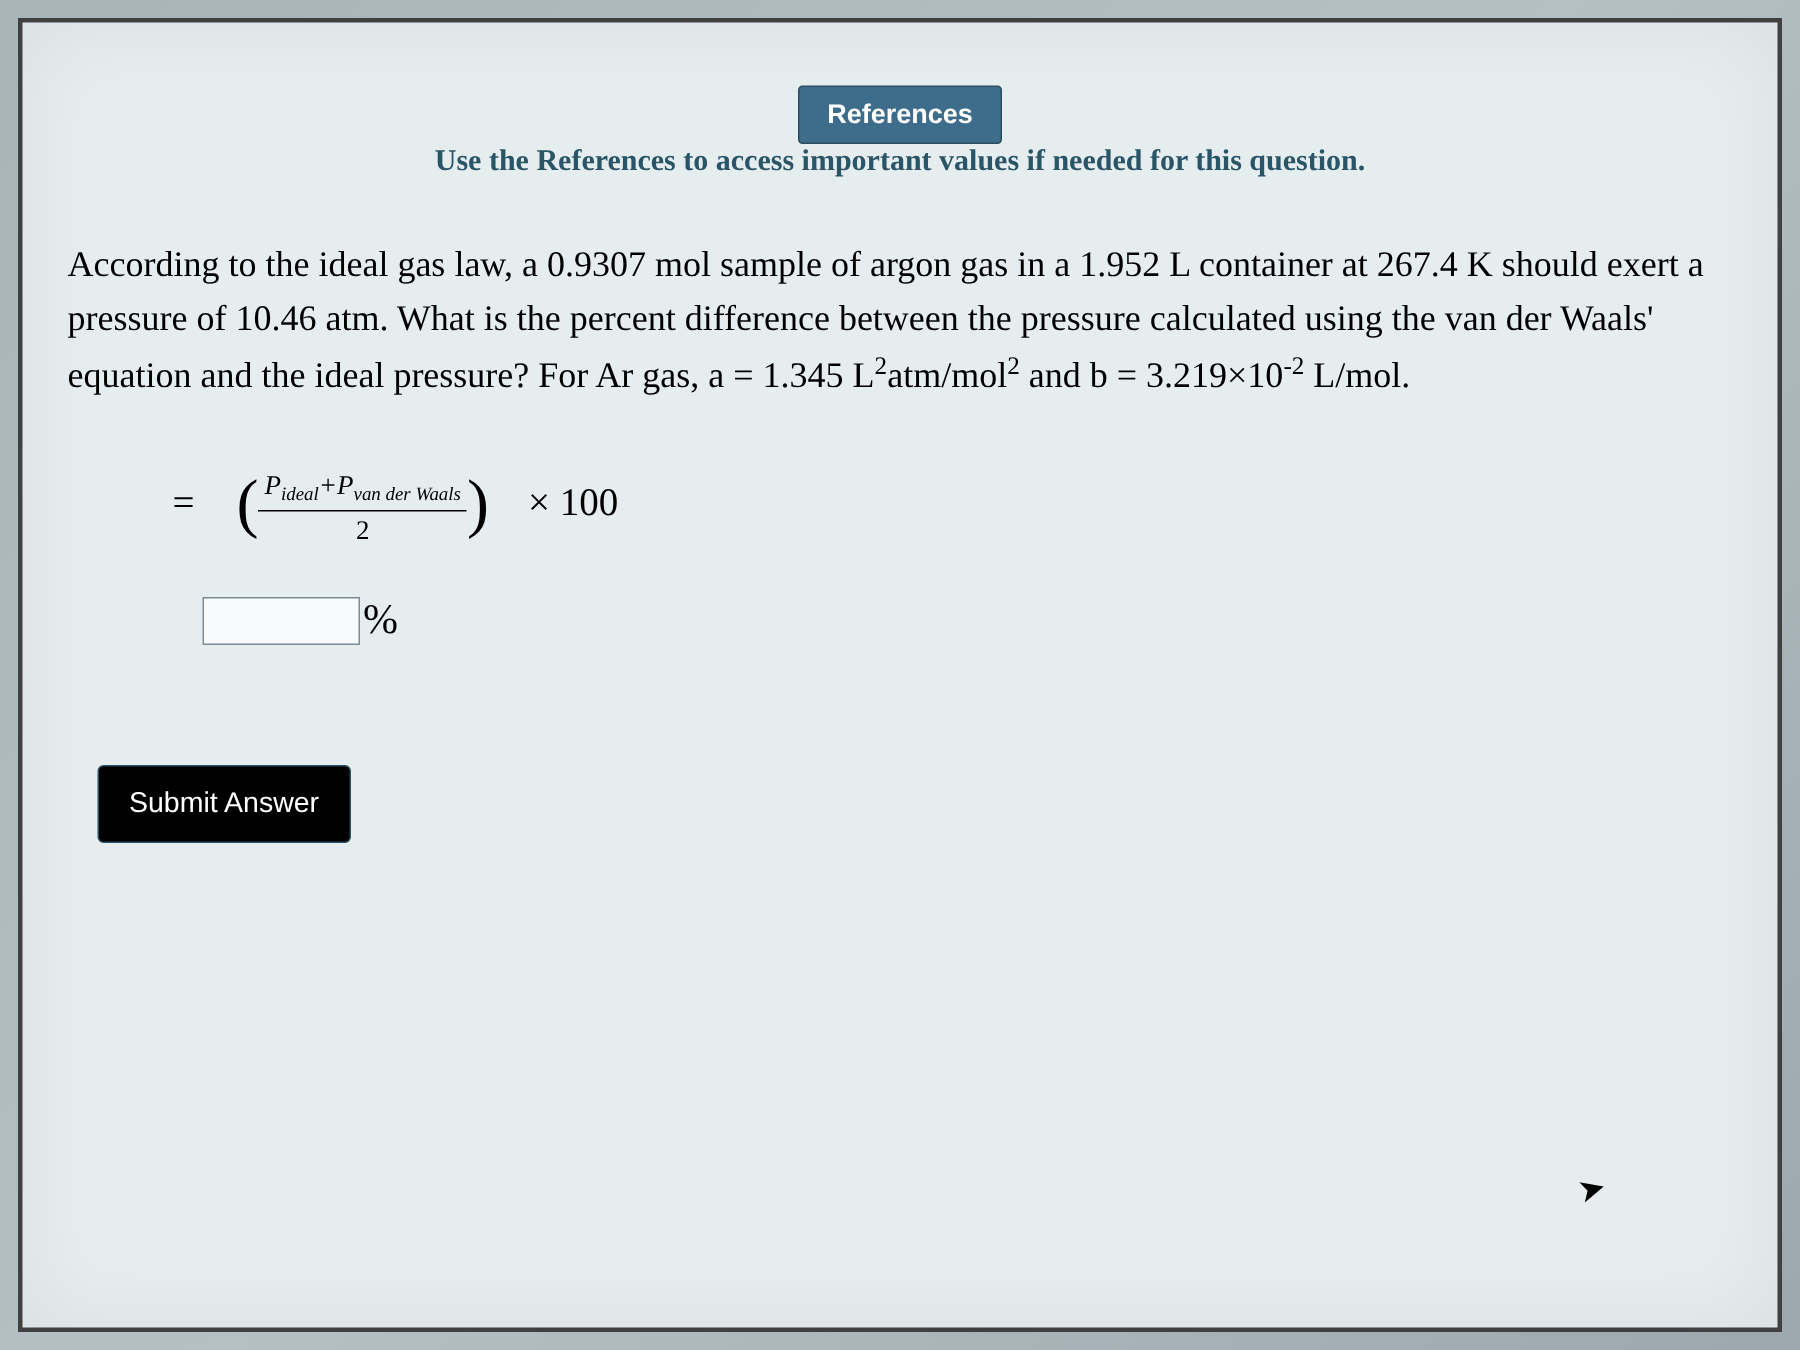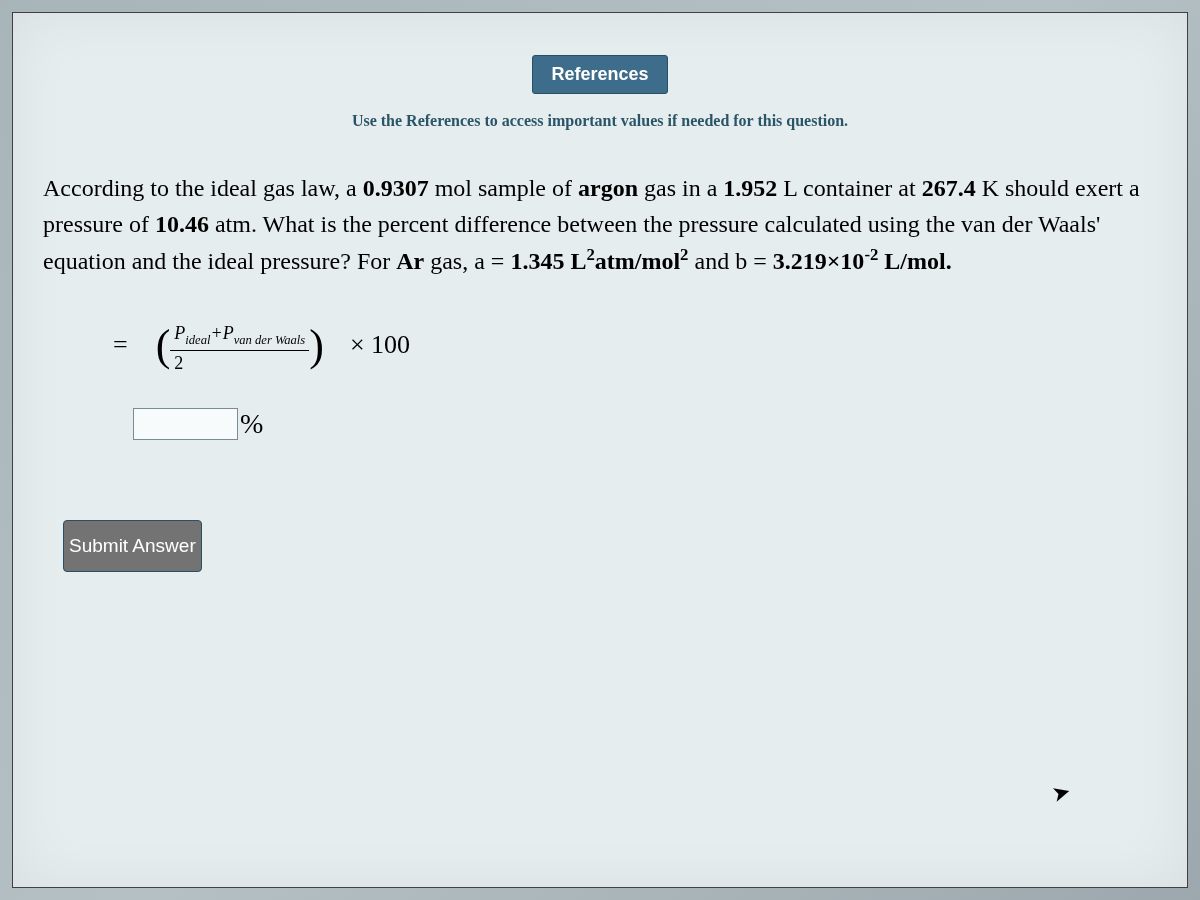--- a/index.html
+++ b/index.html
@@ -10,21 +10,21 @@
       font-family: Georgia, 'Times New Roman', serif;
       color: #000;
       overflow: hidden;
       position: relative;
     }
     .page {
       background: #e6edee;
       margin: 12px;
       width: 1176px;
       height: 876px;
-      border: 1px solid #404040;
+      border: 3px solid #404040;
       padding: 0;
       box-shadow: inset 0 0 60px rgba(0,0,0,0.06);
     }
     .references-btn-row {
       text-align: center;
       padding-top: 42px;
     }
     .references-btn {
       background: #3d6d8a;
       color: #fff;
@@ -35,30 +35,29 @@
       font-size: 18px;
       padding: 8px 18px;
       cursor: pointer;
       display: inline-block;
     }
     .instruction-row {
       text-align: center;
       font-family: Georgia, serif;
       font-weight: bold;
       color: #2a5568;
-      font-size: 16px;
-      margin-top: 18px;
+      font-size: 20px;
     }
     .question {
       margin: 40px 30px 0 30px;
       font-size: 24px;
       line-height: 1.5;
       color: #000;
     }
-    .question b { font-weight: bold; }
+    .question b { font-weight: normal; }
     .sup { vertical-align: super; font-size: 70%; }
     .formula-row {
       margin-top: 38px;
       display: flex;
       align-items: center;
       font-size: 26px;
       padding-left: 100px;
     }
     .formula-label {
       font-family: Georgia, serif;
@@ -79,20 +78,21 @@
     }
     .frac .den {
       padding: 6px 8px 0 8px;
       display: flex;
       align-items: center;
       justify-content: center;
     }
     .inner-frac {
       display: inline-flex;
       flex-direction: column;
+      align-items: center;
       font-size: 18px;
     }
     .inner-frac .inum { border-bottom: 1.5px solid #000; padding: 0 4px 2px 4px; font-style: italic;}
     .inner-frac .iden { padding: 2px 4px 0 4px; }
     .paren { font-size: 44px; line-height: 44px; font-family: 'Times New Roman', serif; position: relative; top: -2px;}
     .times100 { margin-left: 18px; font-size: 26px; white-space: nowrap; font-family: Liberation Serif, serif;}
     .ital { font-style: italic; }
     .sub { vertical-align: sub; font-size: 70%; font-style: italic;}
     .sub-plain { vertical-align: sub; font-size: 70%; }
     .abs { font-size: 30px; position: relative; top: -1px;}
@@ -112,27 +112,27 @@
       font-family: Arial, sans-serif;
     }
     .percent-sign {
       font-size: 28px;
       margin-left: 2px;
       font-family: Georgia, serif;
     }
     .submit-btn {
       margin-top: 80px;
       margin-left: 50px;
-      background: #737373;
+      background: #000000;
       color: #fff;
       border: 1px solid #2a4e63;
       border-radius: 4px;
       font-family: Arial, Helvetica, sans-serif;
       font-size: 19px;
-      padding: 14px 5px;
+      padding: 14px 20px;
       cursor: pointer;
       display: inline-block;
     }
     .cursor-arrow {
       position: absolute;
       left: 1052px;
       top: 780px;
       font-size: 22px;
       color: #000;
       transform: rotate(-15deg);

